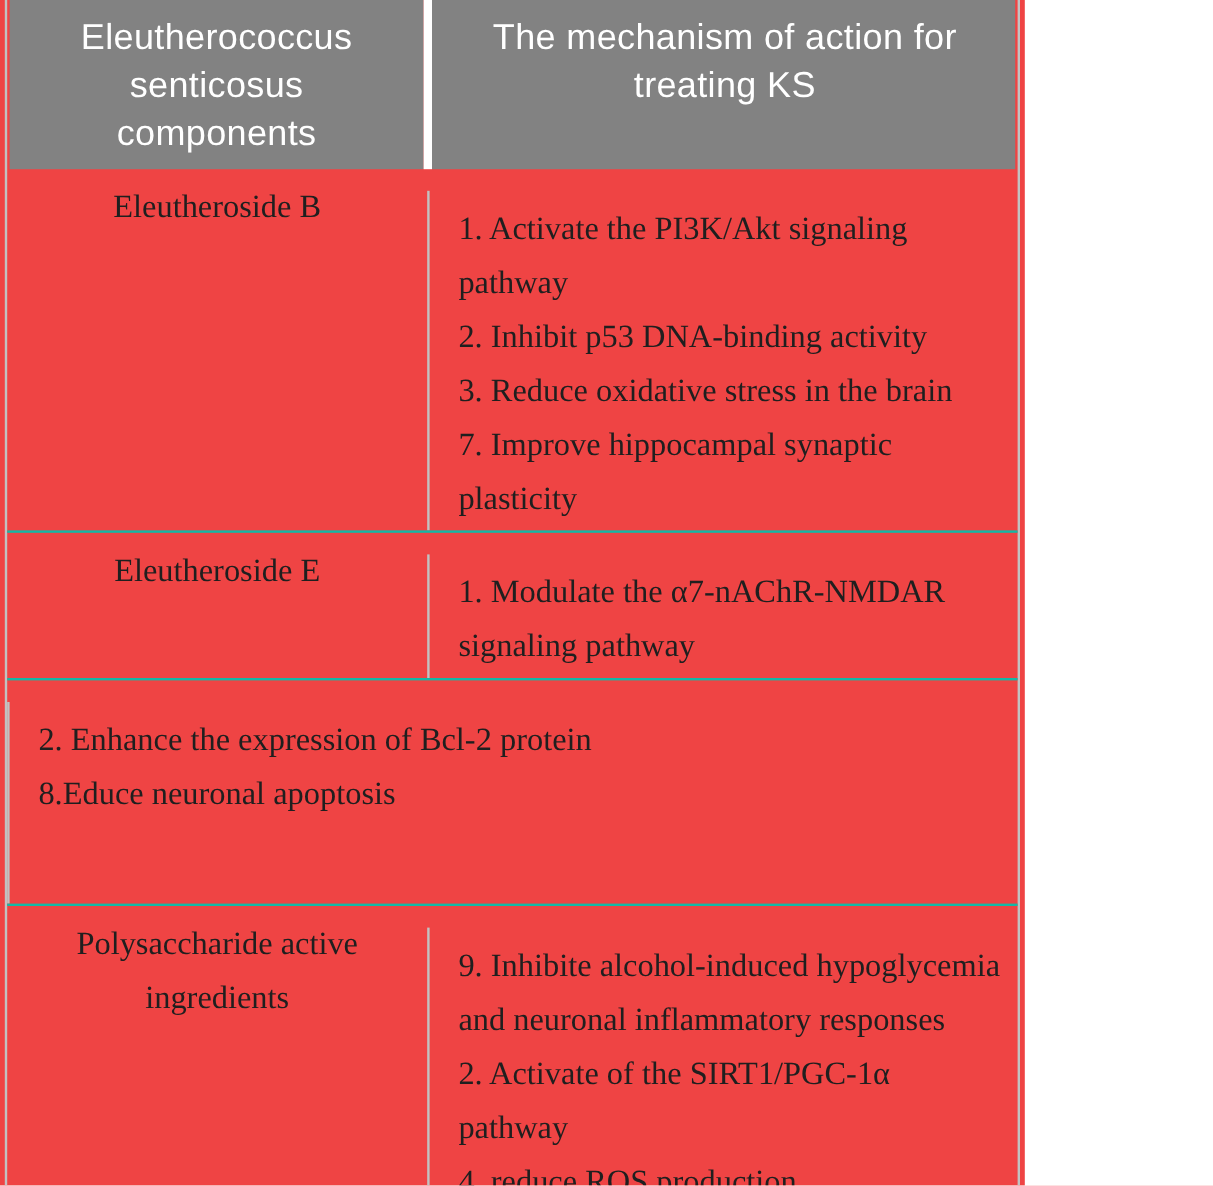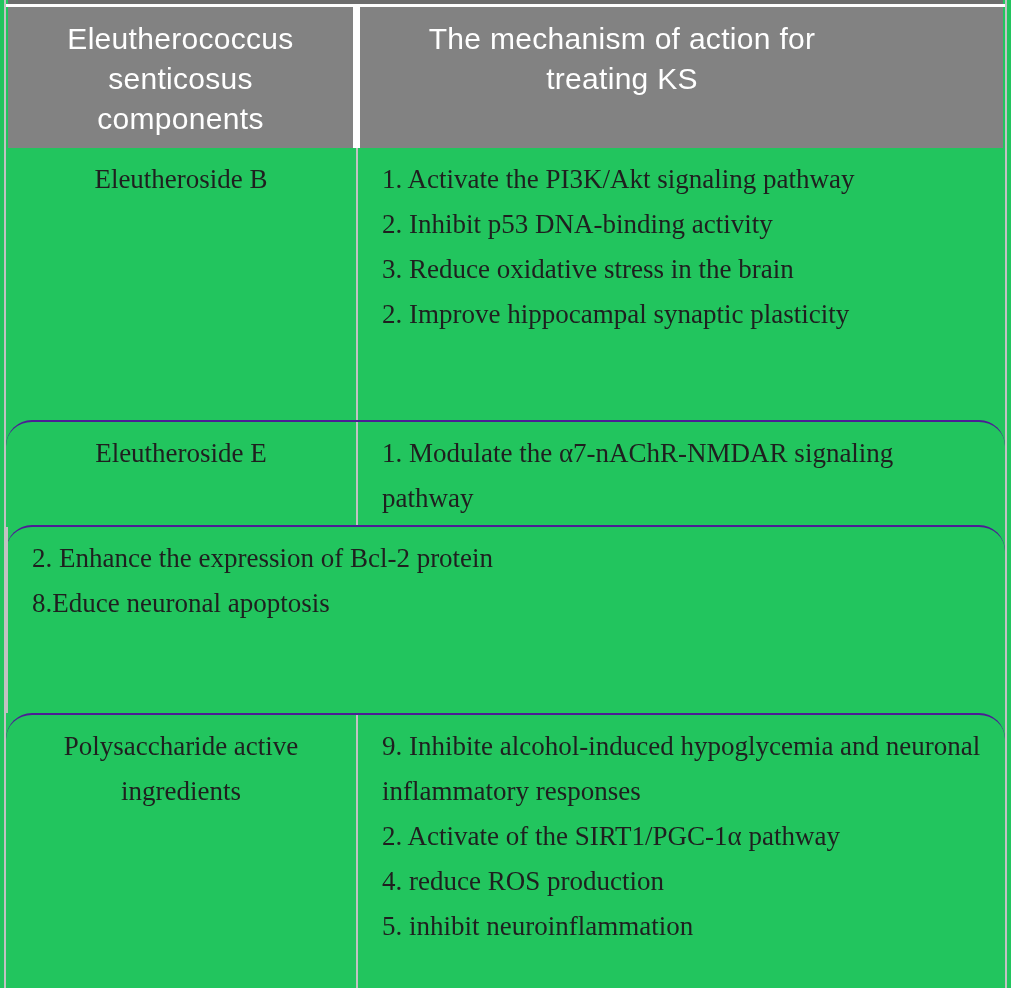--- a/index.html
+++ b/index.html
@@ -2,23 +2,23 @@
 <html><head>
 <meta charset="utf-8">
 <style>
   html, body {
     margin: 0;
     padding: 0;
     background: #ffffff;
   }
   .page {
     position: relative;
-    width: 1011px;
+    width: 854px;
     height: 988px;
-    background: #22c55e;
+    background: #ef4444;
     font-family: "Liberation Serif", serif;
     overflow: hidden;
   }
   .table-wrap {
     position: absolute;
     top: 0;
     left: 4px;
     right: 4px;
     bottom: 0;
     border-left: 2px solid #c2c2c2;
@@ -72,21 +72,21 @@
   
   .body-rows {
     flex: 1;
     display: flex;
     flex-direction: column;
   }
   .t-row {
     display: flex;
     box-sizing: border-box;
   }
-  .t-row + .t-row { border-top: 2px solid #4c1d95; border-radius: 26px; }
+  .t-row + .t-row { border-top: 2px solid #14b8a6; }
   .row-1 { min-height: 272px; }
   .row-2 { min-height: 102px; }
   .row-3 { min-height: 188px; }
   .row-4 { flex: 1; }
   .cell-left {
     width: 350px;
     flex-shrink: 0;
     text-align: center;
     font-size: 27px;
     line-height: 45px;
@@ -100,20 +100,21 @@
     max-width: 300px;
   }
   .cell-right {
     flex: 1;
     border-left: 2px solid #c2c2c2;
     font-size: 27px;
     line-height: 45px;
     color: #1f1f1f;
     padding: 9px 12px 4px 24px;
     box-sizing: border-box;
+    margin-top: 18px;
   }
   .mech-item { max-width: 600px; }
 </style>
 </head>
 <body>
 
 <div class="page">
   <div class="table-wrap">
 
     <div class="top-bar"></div>
@@ -132,21 +133,21 @@
     <div class="body-rows">
 
       <div class="t-row row-1">
         <div class="cell-left">
           <span class="comp-txt">Eleutheroside B</span>
         </div>
         <div class="cell-right">
           <div class="mech-item">1. Activate the PI3K/Akt signaling pathway</div>
           <div class="mech-item">2. Inhibit p53 DNA-binding activity</div>
           <div class="mech-item">3. Reduce oxidative stress in the brain</div>
-          <div class="mech-item">2. Improve hippocampal synaptic plasticity</div>
+          <div class="mech-item">7. Improve hippocampal synaptic plasticity</div>
         </div>
       </div>
 
       <div class="t-row row-2">
         <div class="cell-left">
           <span class="comp-txt">Eleutheroside E</span>
         </div>
         <div class="cell-right">
           <div class="mech-item">1. Modulate the α7-nAChR-NMDAR signaling pathway</div>
         </div>

